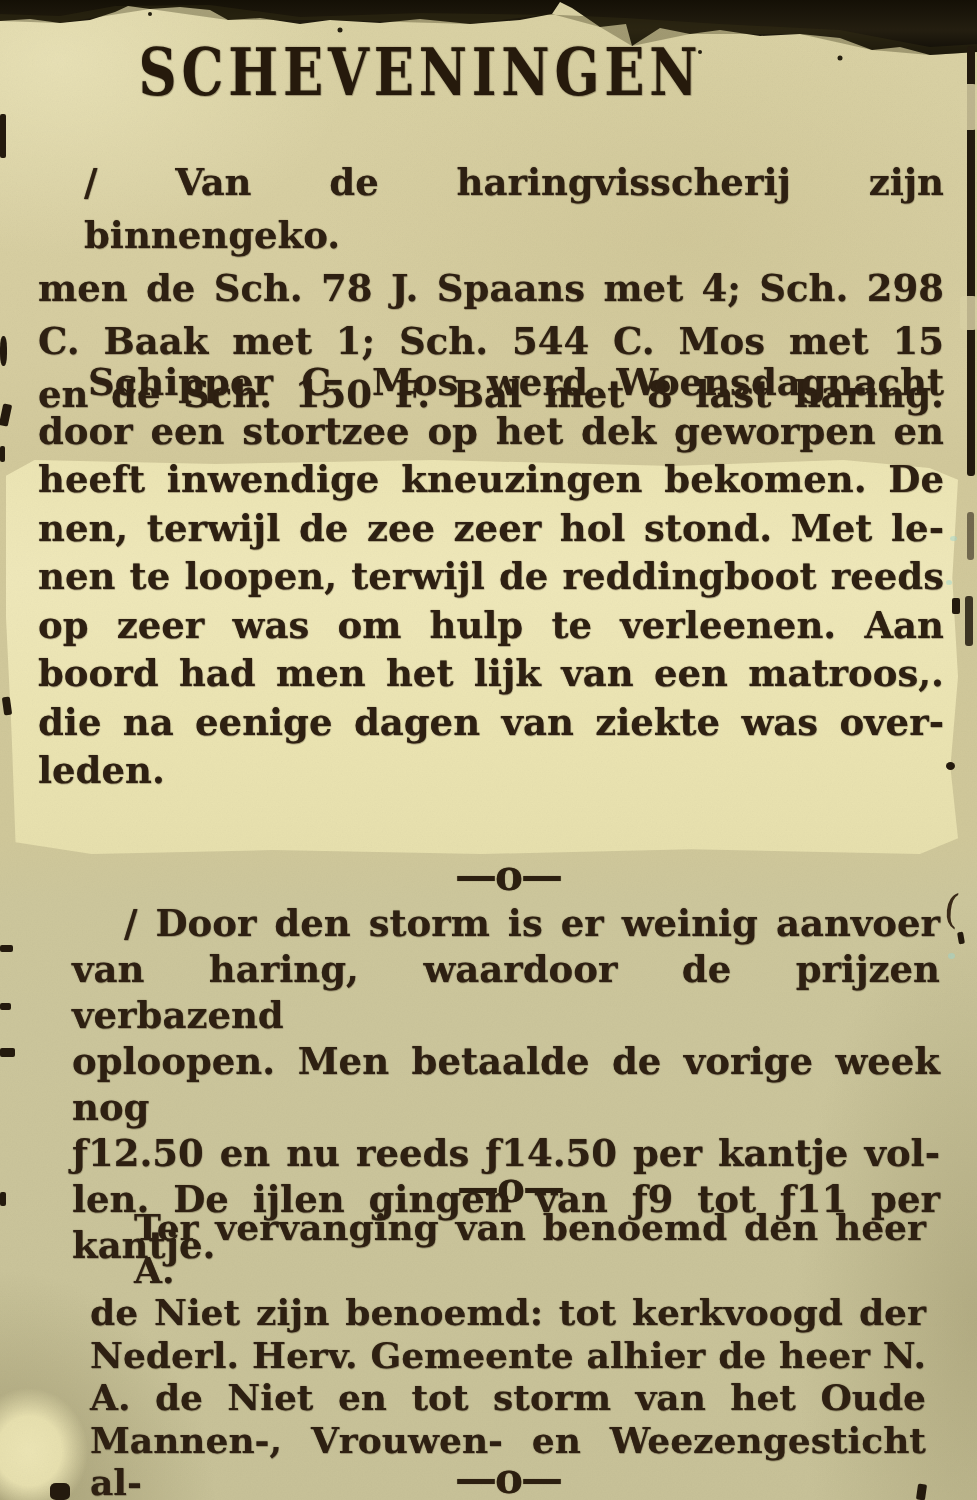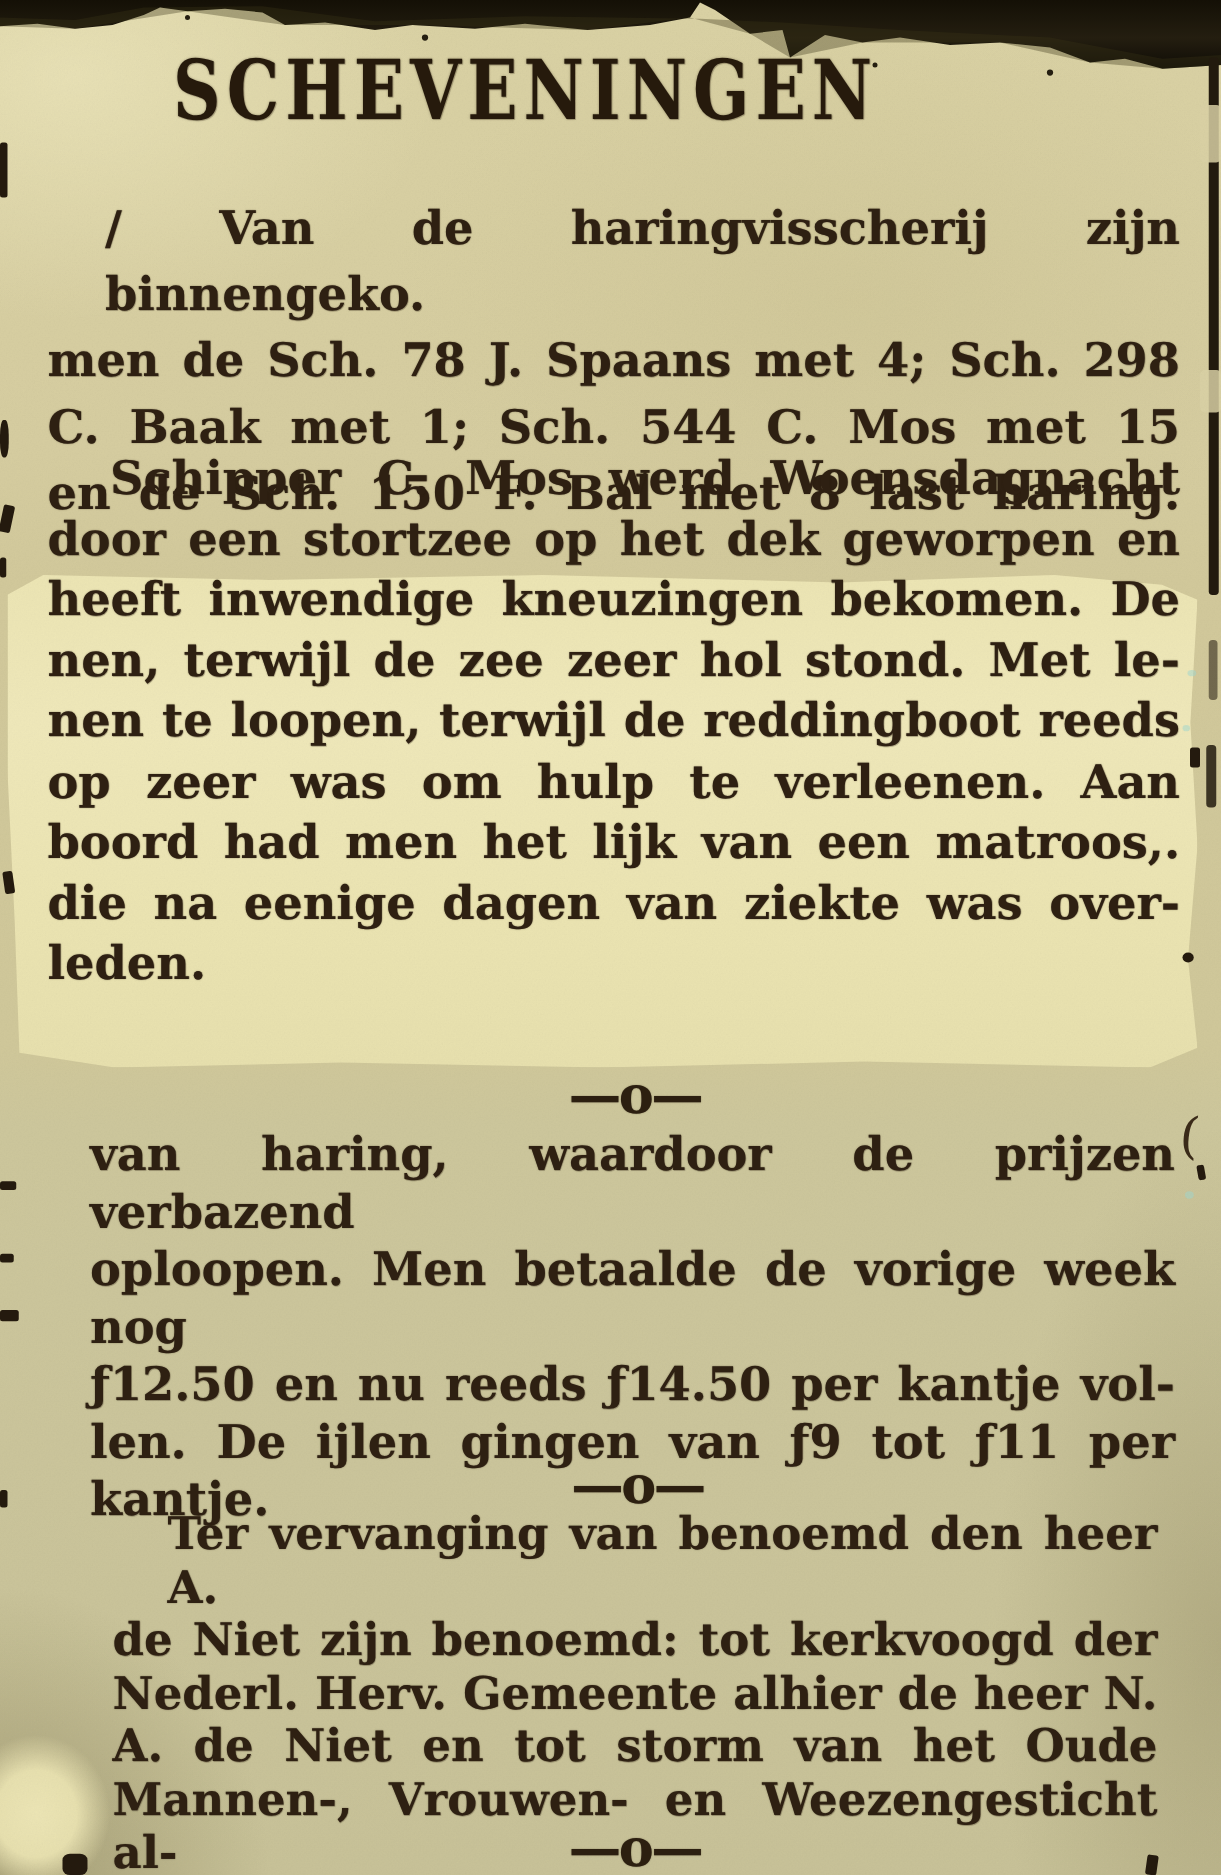--- a/index.html
+++ b/index.html
@@ -140,20 +140,21 @@
     <div class="ln">nen te loopen, terwijl de reddingboot reeds</div>
     <div class="ln">op zeer was om hulp te verleenen. Aan</div>
     <div class="ln">boord had men het lijk van een matroos,.</div>
     <div class="ln">die na eenige dagen van ziekte was over-</div>
     <div class="ln endline">leden.</div>
   </section>
 
   <div class="divider d1">—o—</div>
 
   <section class="para p3">
+    <div class="ln indent3">/ Door den storm is er weinig aanvoer</div>
     <div class="ln">van haring, waardoor de prijzen verbazend</div>
     <div class="ln">oploopen. Men betaalde de vorige week nog</div>
     <div class="ln">ƒ12.50 en nu reeds ƒ14.50 per kantje vol-</div>
     <div class="ln">len. De ijlen gingen van ƒ9 tot ƒ11 per</div>
     <div class="ln endline">kantje.</div>
   </section>
 
   <div class="divider d2">—o—</div>
 
   <section class="para p4">

